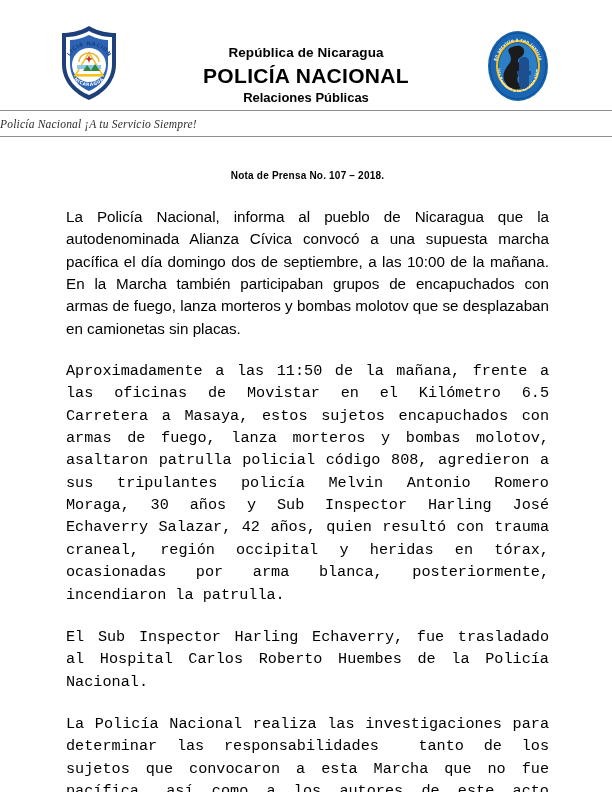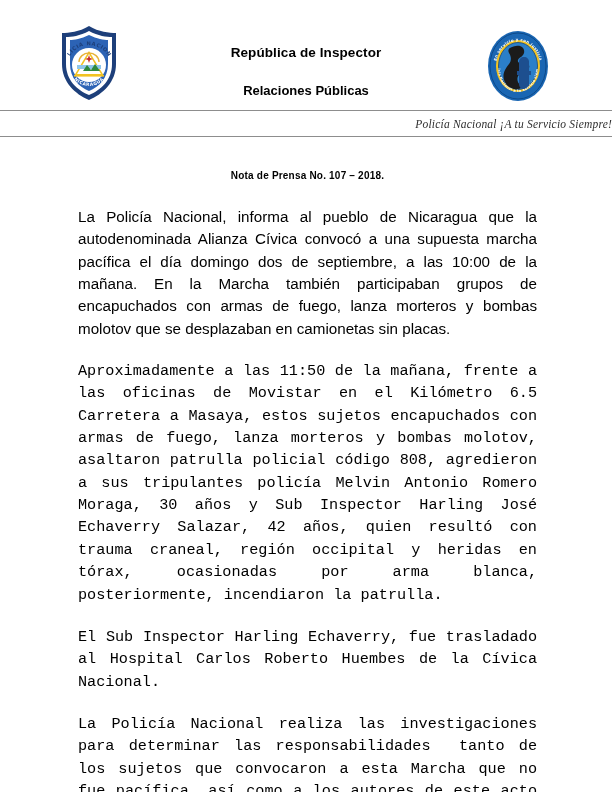--- a/index.html
+++ b/index.html
@@ -52,30 +52,30 @@
     font-size: 21px;
     font-weight: bold;
     letter-spacing: 0.3px;
     line-height: 1.25;
     margin-top: 1px;
   }
   .header-line3 {
     font-size: 13px;
     font-weight: bold;
     line-height: 1.4;
-    margin-top: 20px;
+    margin-top: 0;
   }
 
   .rule {
     height: 1px;
     background: #8d8d8d;
     width: 100%;
   }
   .tagline-band {
-    text-align: right;
+    text-align: left;
     padding: 3px 0 4px 0;
   }
   .tagline {
     font-family: "Liberation Serif", serif;
     font-style: italic;
     font-size: 11.5px;
     color: #2e2e2e;
     letter-spacing: 0.2px;
   }
 
@@ -88,21 +88,21 @@
     font-size: 10px;
     font-weight: bold;
     letter-spacing: 0.2px;
     margin-top: 33px;
     margin-bottom: 0;
   }
   .para {
     font-size: 15.2px;
     line-height: 1.47;
     text-align: justify;
-    margin: 12px;
+    margin: 0;
     white-space: pre-wrap;
   }
   .para.first { margin-top: 25px; }
   .para.spaced { margin-top: 20px; font-family: Liberation Mono, monospace; }
 </style>
 </head>
 <body>
 
 <div class="letterhead">
 
@@ -145,31 +145,32 @@
     <path d="M31 42 l14 0 l0 4 l-14 0 Z" fill="#1d4f8f"></path>
     <text font-family="DejaVu Sans, sans-serif" font-size="3.9" font-weight="bold" fill="#ffffff" letter-spacing="0.35">
       <textPath href="#sealArcTop" startOffset="50%" text-anchor="middle">En servicio y con justicia</textPath>
     </text>
     <text font-family="DejaVu Sans, sans-serif" font-size="3.4" font-weight="bold" fill="#ffffff" letter-spacing="0.25">
       <textPath href="#sealArcBot" startOffset="50%" text-anchor="middle">Policia Nacional a tu servicio siempre</textPath>
     </text>
   </svg>
 
   <div class="header-text">
-    <div class="header-line1">República de Inspector</div>
+    <div class="header-line1">República de Nicaragua</div>
+    <div class="header-line2">POLICÍA NACIONAL</div>
     <div class="header-line3">Relaciones Públicas</div>
   </div>
 </div>
 
 <div class="rule"></div>
 <div class="tagline-band">
   <span class="tagline">Policía Nacional ¡A tu Servicio Siempre!</span>
 </div>
 <div class="rule"></div>
 
 <div class="doc-body">
   <h1 class="doc-title">Nota de Prensa No. 107 – 2018.</h1>
 
   <p class="para first">La Policía Nacional, informa al pueblo de Nicaragua que la autodenominada Alianza Cívica convocó a una supuesta marcha pacífica el día domingo dos de septiembre, a las 10:00 de la mañana. En la Marcha también participaban grupos de encapuchados con armas de fuego, lanza morteros y bombas molotov que se desplazaban en camionetas sin placas.</p>
   <p class="para spaced">Aproximadamente a las 11:50 de la mañana, frente a las oficinas de Movistar en el Kilómetro 6.5 Carretera a Masaya, estos sujetos encapuchados con armas de fuego, lanza morteros y bombas molotov, asaltaron patrulla policial código 808, agredieron a sus tripulantes policía Melvin Antonio Romero Moraga, 30 años y Sub Inspector Harling José Echaverry Salazar, 42 años, quien resultó con trauma craneal, región occipital y heridas en tórax, ocasionadas por arma blanca, posteriormente, incendiaron la patrulla.</p>
-  <p class="para spaced">El Sub Inspector Harling Echaverry, fue trasladado al Hospital Carlos Roberto Huembes de la Cívica Nacional.</p>
+  <p class="para spaced">El Sub Inspector Harling Echaverry, fue trasladado al Hospital Carlos Roberto Huembes de la Policía Nacional.</p>
   <p class="para spaced">La Policía Nacional realiza las investigaciones para determinar las responsabilidades  tanto de los sujetos que convocaron a esta Marcha que no fue pacífica, así como a los autores de este acto terrorista que responden a la estrategia de estos golpistas.</p>
 </div>
 
 </body></html>

